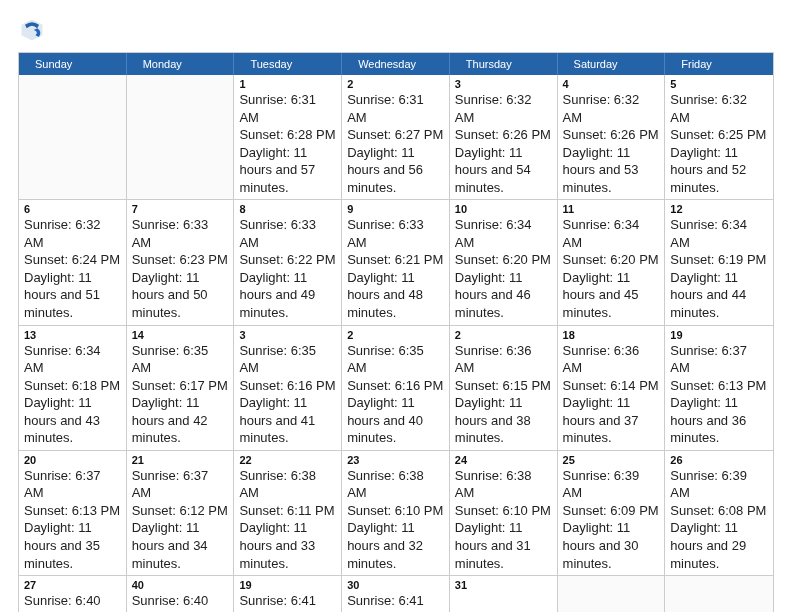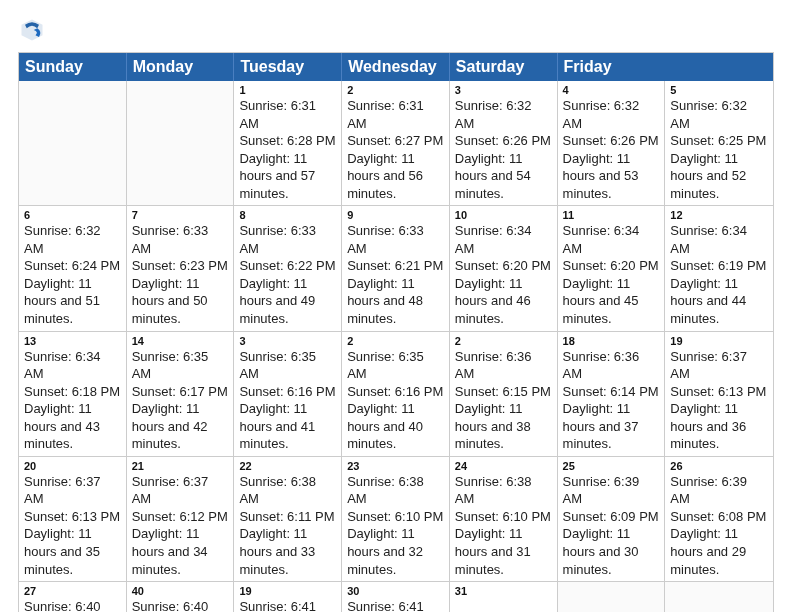--- a/index.html
+++ b/index.html
@@ -50,23 +50,23 @@
       flex-direction: column;
       border: 1px solid #ccc;
     }
     .cal-header {
       display: grid;
       grid-template-columns: repeat(7, 1fr);
       background: #2563a8;
     }
     .cal-header-cell {
       color: #fff;
-      font-size: 16px;
-      font-weight: bold;
-      padding: 5px 6px;
+      font-size: 11px;
+      font-weight: normal;
+      padding: 5px 16px;
       border-right: 1px solid #4a7fc1;
       text-align: left;
     }
     .cal-header-cell:last-child { border-right: none; }
     .cal-body {
       flex: 1;
       display: flex;
       flex-direction: column;
     }
     .cal-row {
@@ -119,20 +119,21 @@
       <div class="subtitle"></div>
     </div>
   </div>
 
   <div class="calendar">
     <div class="cal-header" id="cal-header">
         <div class="cal-header-cell">Sunday</div>
         <div class="cal-header-cell">Monday</div>
         <div class="cal-header-cell">Tuesday</div>
         <div class="cal-header-cell">Wednesday</div>
+        <div class="cal-header-cell">Thursday</div>
         <div class="cal-header-cell">Saturday</div>
         <div class="cal-header-cell">Friday</div>
       </div>
     <div class="cal-body" id="cal-body">
         <div class="cal-row">
           <div class="cal-cell empty"></div>
           <div class="cal-cell empty"></div>
           <div class="cal-cell">
             <div class="day-num">1</div>
             <div class="cell-text">Sunrise: 6:31 AM<br>Sunset: 6:28 PM<br>Daylight: 11 hours and 57 minutes.</div>

